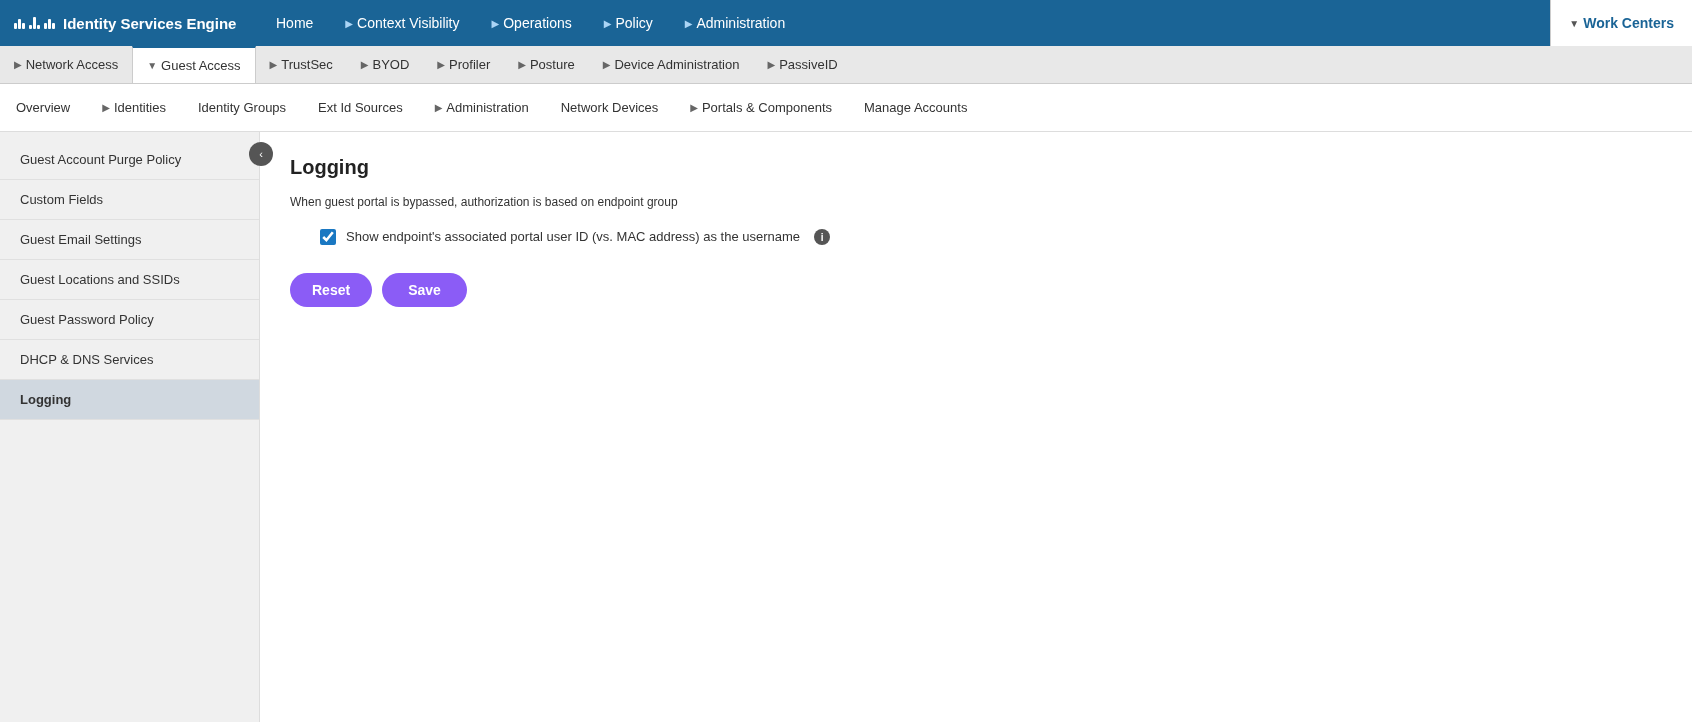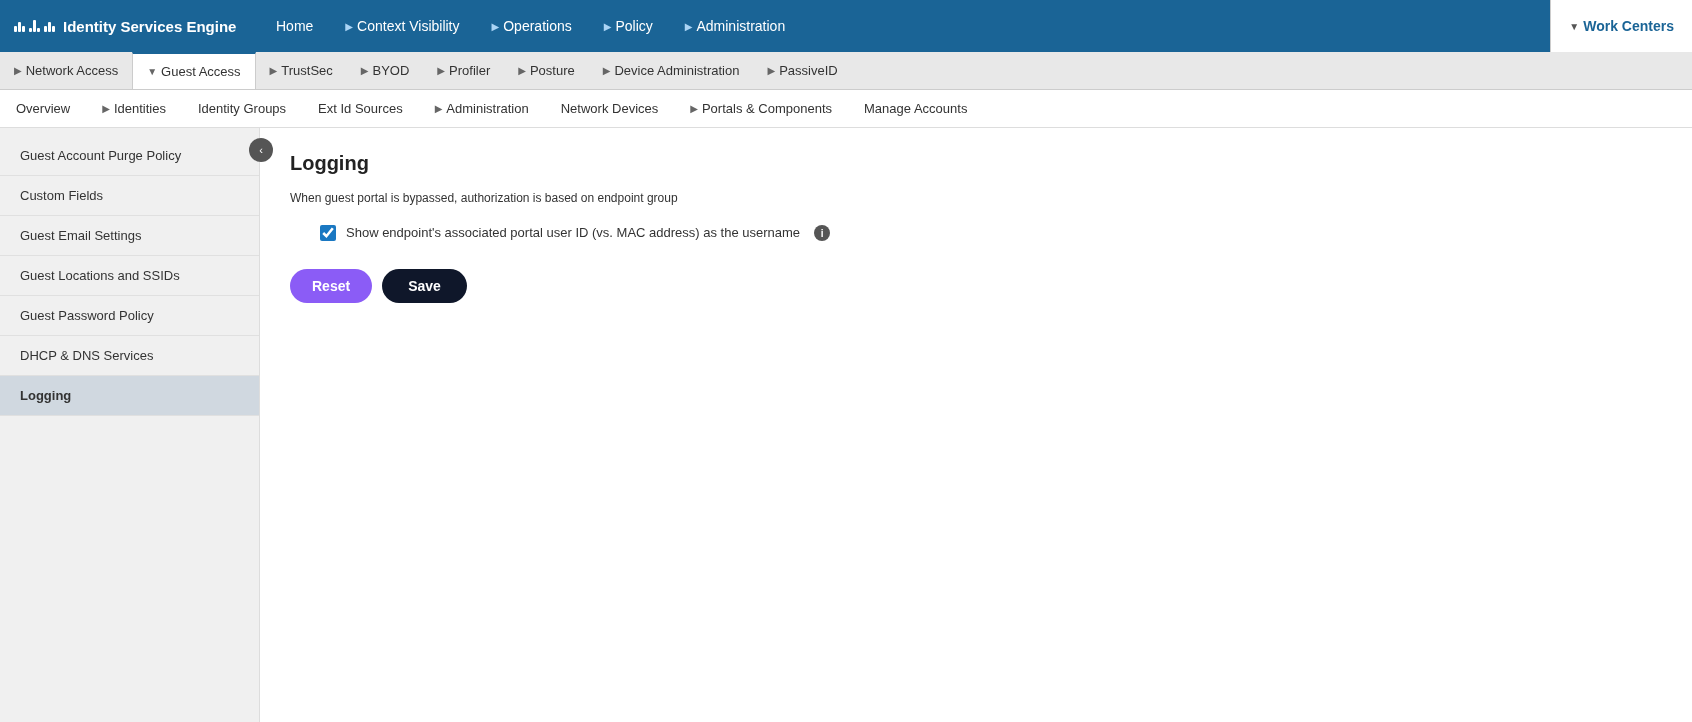--- a/index.html
+++ b/index.html
@@ -3,21 +3,21 @@
   <meta charset="utf-8">
   <style>
     * { margin: 0; padding: 0; box-sizing: border-box; }
     body { font-family: Arial, Helvetica, sans-serif; font-size: 13px; background: #f0f0f0; }
 
     
     .top-nav {
       background: #1a6496;
       display: flex;
       align-items: stretch;
-      height: 52px;
+      height: 46px;
     }
     .top-nav .brand {
       display: flex;
       align-items: center;
       padding: 0 14px;
       background: #1a6496;
       gap: 8px;
       min-width: 260px;
     }
     .top-nav .brand .brand-title {
@@ -87,21 +87,21 @@
     .second-nav .nav-item .arrow {
       font-size: 10px;
       color: #666;
     }
 
     
     .third-nav {
       background: white;
       display: flex;
       align-items: stretch;
-      height: 38px;
+      height: 48px;
       border-bottom: 1px solid #ddd;
     }
     .third-nav .nav-item {
       display: flex;
       align-items: center;
       padding: 0 16px;
       color: #333;
       font-size: 13px;
       cursor: pointer;
       gap: 4px;
@@ -215,21 +215,21 @@
       background: #8b5cf6;
       color: white;
       border: none;
       padding: 9px 22px;
       border-radius: 20px;
       font-size: 14px;
       font-weight: bold;
       cursor: pointer;
     }
     .btn-save {
-      background: #0f172a;
+      background: #8b5cf6;
       color: white;
       border: none;
       padding: 9px 26px;
       border-radius: 20px;
       font-size: 14px;
       font-weight: bold;
       cursor: pointer;
     }
 
     

